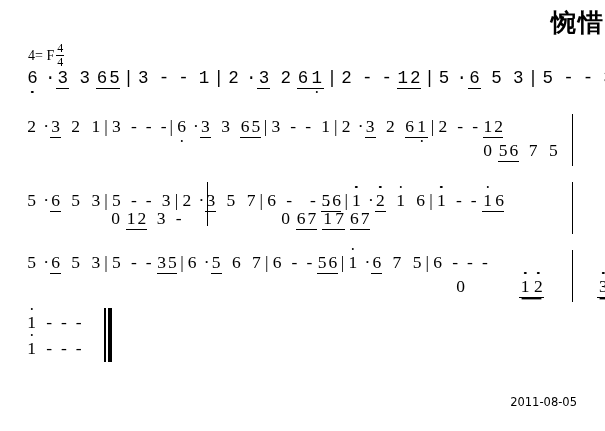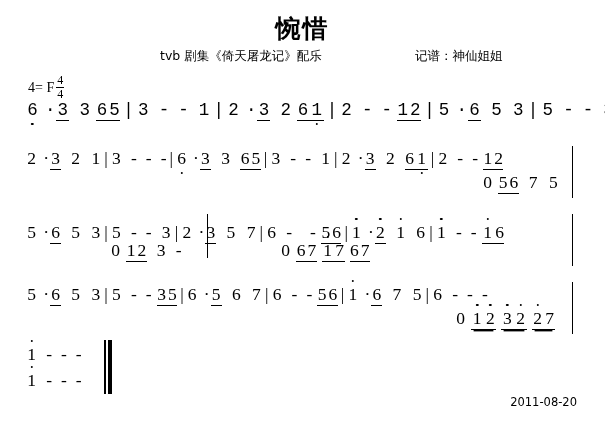--- a/index.html
+++ b/index.html
@@ -14,26 +14,26 @@
     color: #000000;
     overflow: hidden;
     position: relative;
   }
   .sheet {
     position: relative;
     width: 605px;
     height: 431px;
   }
   .title {
-    text-align: center;
+    text-align: right;
     font-family: "DejaVu Sans", sans-serif;
     font-weight: bold;
     font-size: 25px;
     letter-spacing: 2px;
-    padding-top: 14px;
+    padding-top: 8px;
     line-height: 30px;
   }
   .subline {
     position: relative;
     height: 22px;
     margin-top: 4px;
     font-family: "DejaVu Sans", sans-serif;
     font-size: 12.5px;
   }
   .subline .credit-left {
@@ -133,20 +133,21 @@
     display: inline-block;
     border-bottom: 1.4px solid #000;
     padding: 0 0.5px;
   }
   .grp2 {
     display: inline-block;
     border-bottom: 1.4px solid #000;
     border-bottom-width: 1.4px;
     padding: 0 0.5px;
     box-shadow: 0 4px 0 -2.6px #000;
+    margin-left: 48px;
   }
   .sp { display: inline-block; width: 5px; }
   .spw { display: inline-block; width: 9px; }
   .bar { display: inline-block; padding: 0 3px; }
   .dot { display: inline-block; padding: 0 1px; }
 
   .barline {
     position: absolute;
     width: 1.3px;
     background: #000;
@@ -164,24 +165,20 @@
     color: #000;
   }
 </style>
 </head>
 <body>
 
 <div class="sheet">
 
   <div class="title">惋惜</div>
 
-  <div class="subline">
-    <span class="credit-left">tvb 剧集《倚天屠龙记》配乐</span>
-    <span class="credit-right">记谱：神仙姐姐</span>
-  </div>
 
   <div class="keyline">
     <span class="keysig">
       <span>4= F</span><span class="frac"><span class="num">4</span><span class="den">4</span></span>
     </span>
   </div>
 
   <div class="system" style="height:40px;">
     <div class="row">
       <span class="notes" style="left:26px; top:2px;font-family:Liberation Mono, monospace;">
@@ -244,15 +241,15 @@
     </div>
     <div class="row" style="height:28px;">
       <span class="notes" style="left:26px; top:2px;">
         <span class="n dothigh">1</span><span class="spw"></span><span>-</span><span class="spw"></span><span>-</span><span class="spw"></span><span>-</span>
       </span>
     </div>
     <div class="endline" style="left:104px; top:0px; width:1.6px; height:54px;"></div>
     <div class="endline" style="left:108px; top:0px; width:4px; height:54px;"></div>
   </div>
 
-  <div class="datestamp">2011-08-20</div>
+  <div class="datestamp">2011-08-05</div>
 
 </div>
 
 </body></html>

